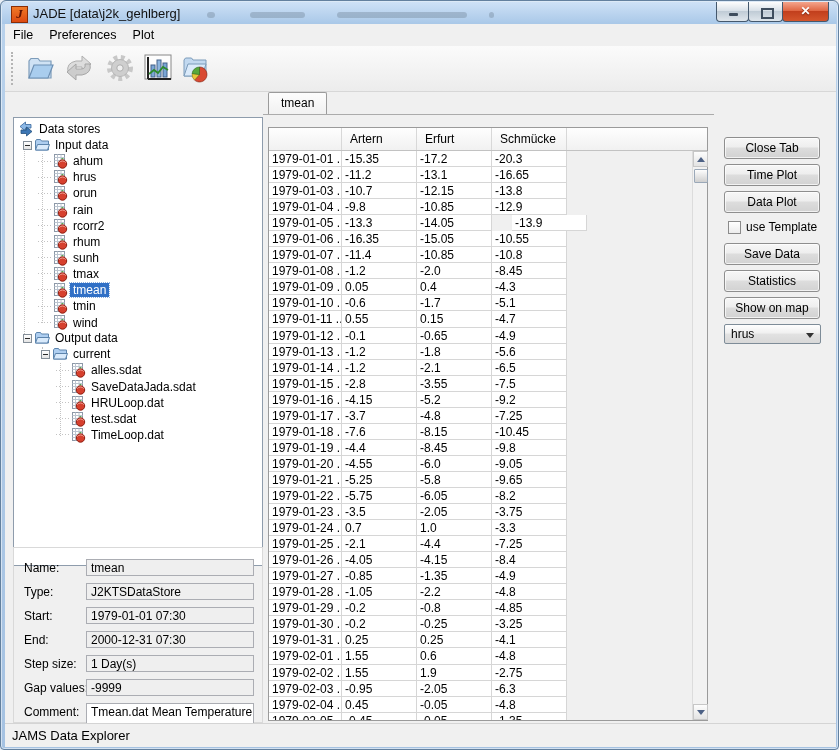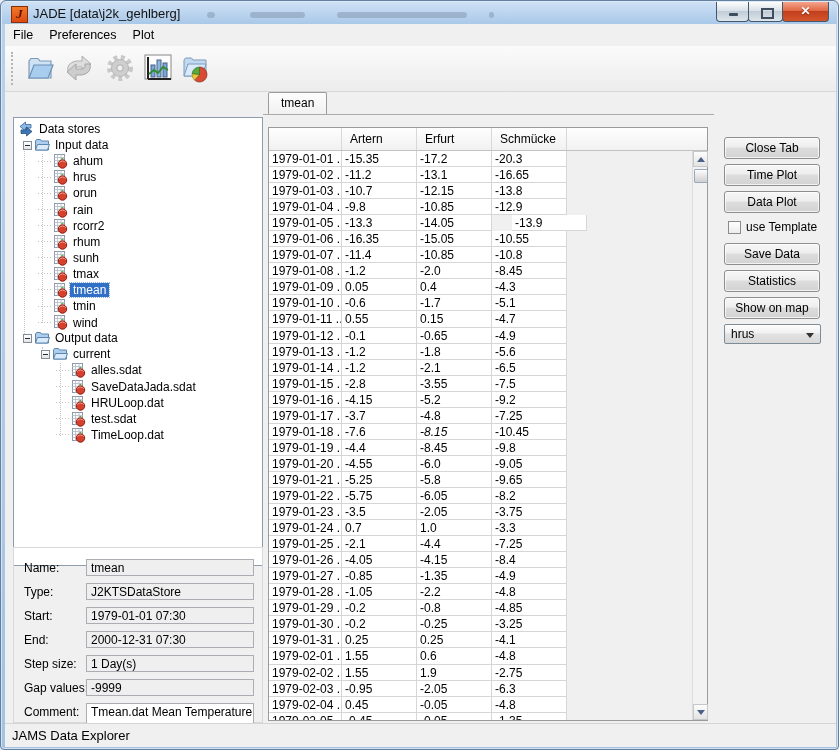--- a/index.html
+++ b/index.html
@@ -604,21 +604,21 @@
           </div>
           <div class="tr">
             <div class="td" style="width: 73px;">1979-01-17 ...</div>
             <div class="td" style="width: 75px;">-3.7</div>
             <div class="td" style="width: 75px;">-4.8</div>
             <div class="td" style="width: 75px;">-7.25</div>
           </div>
           <div class="tr">
             <div class="td" style="width: 73px;">1979-01-18 ...</div>
             <div class="td" style="width: 75px;">-7.6</div>
-            <div class="td" style="width: 75px; font-style: italic;">-8.15</div>
+            <div class="td" style="width: 75px;">-8.15</div>
             <div class="td" style="width: 75px;">-10.45</div>
           </div>
           <div class="tr">
             <div class="td" style="width: 73px;">1979-01-19 ...</div>
             <div class="td" style="width: 75px;">-4.4</div>
             <div class="td" style="width: 75px;">-8.45</div>
             <div class="td" style="width: 75px;">-9.8</div>
           </div>
           <div class="tr">
             <div class="td" style="width: 73px;">1979-01-20 ...</div>

